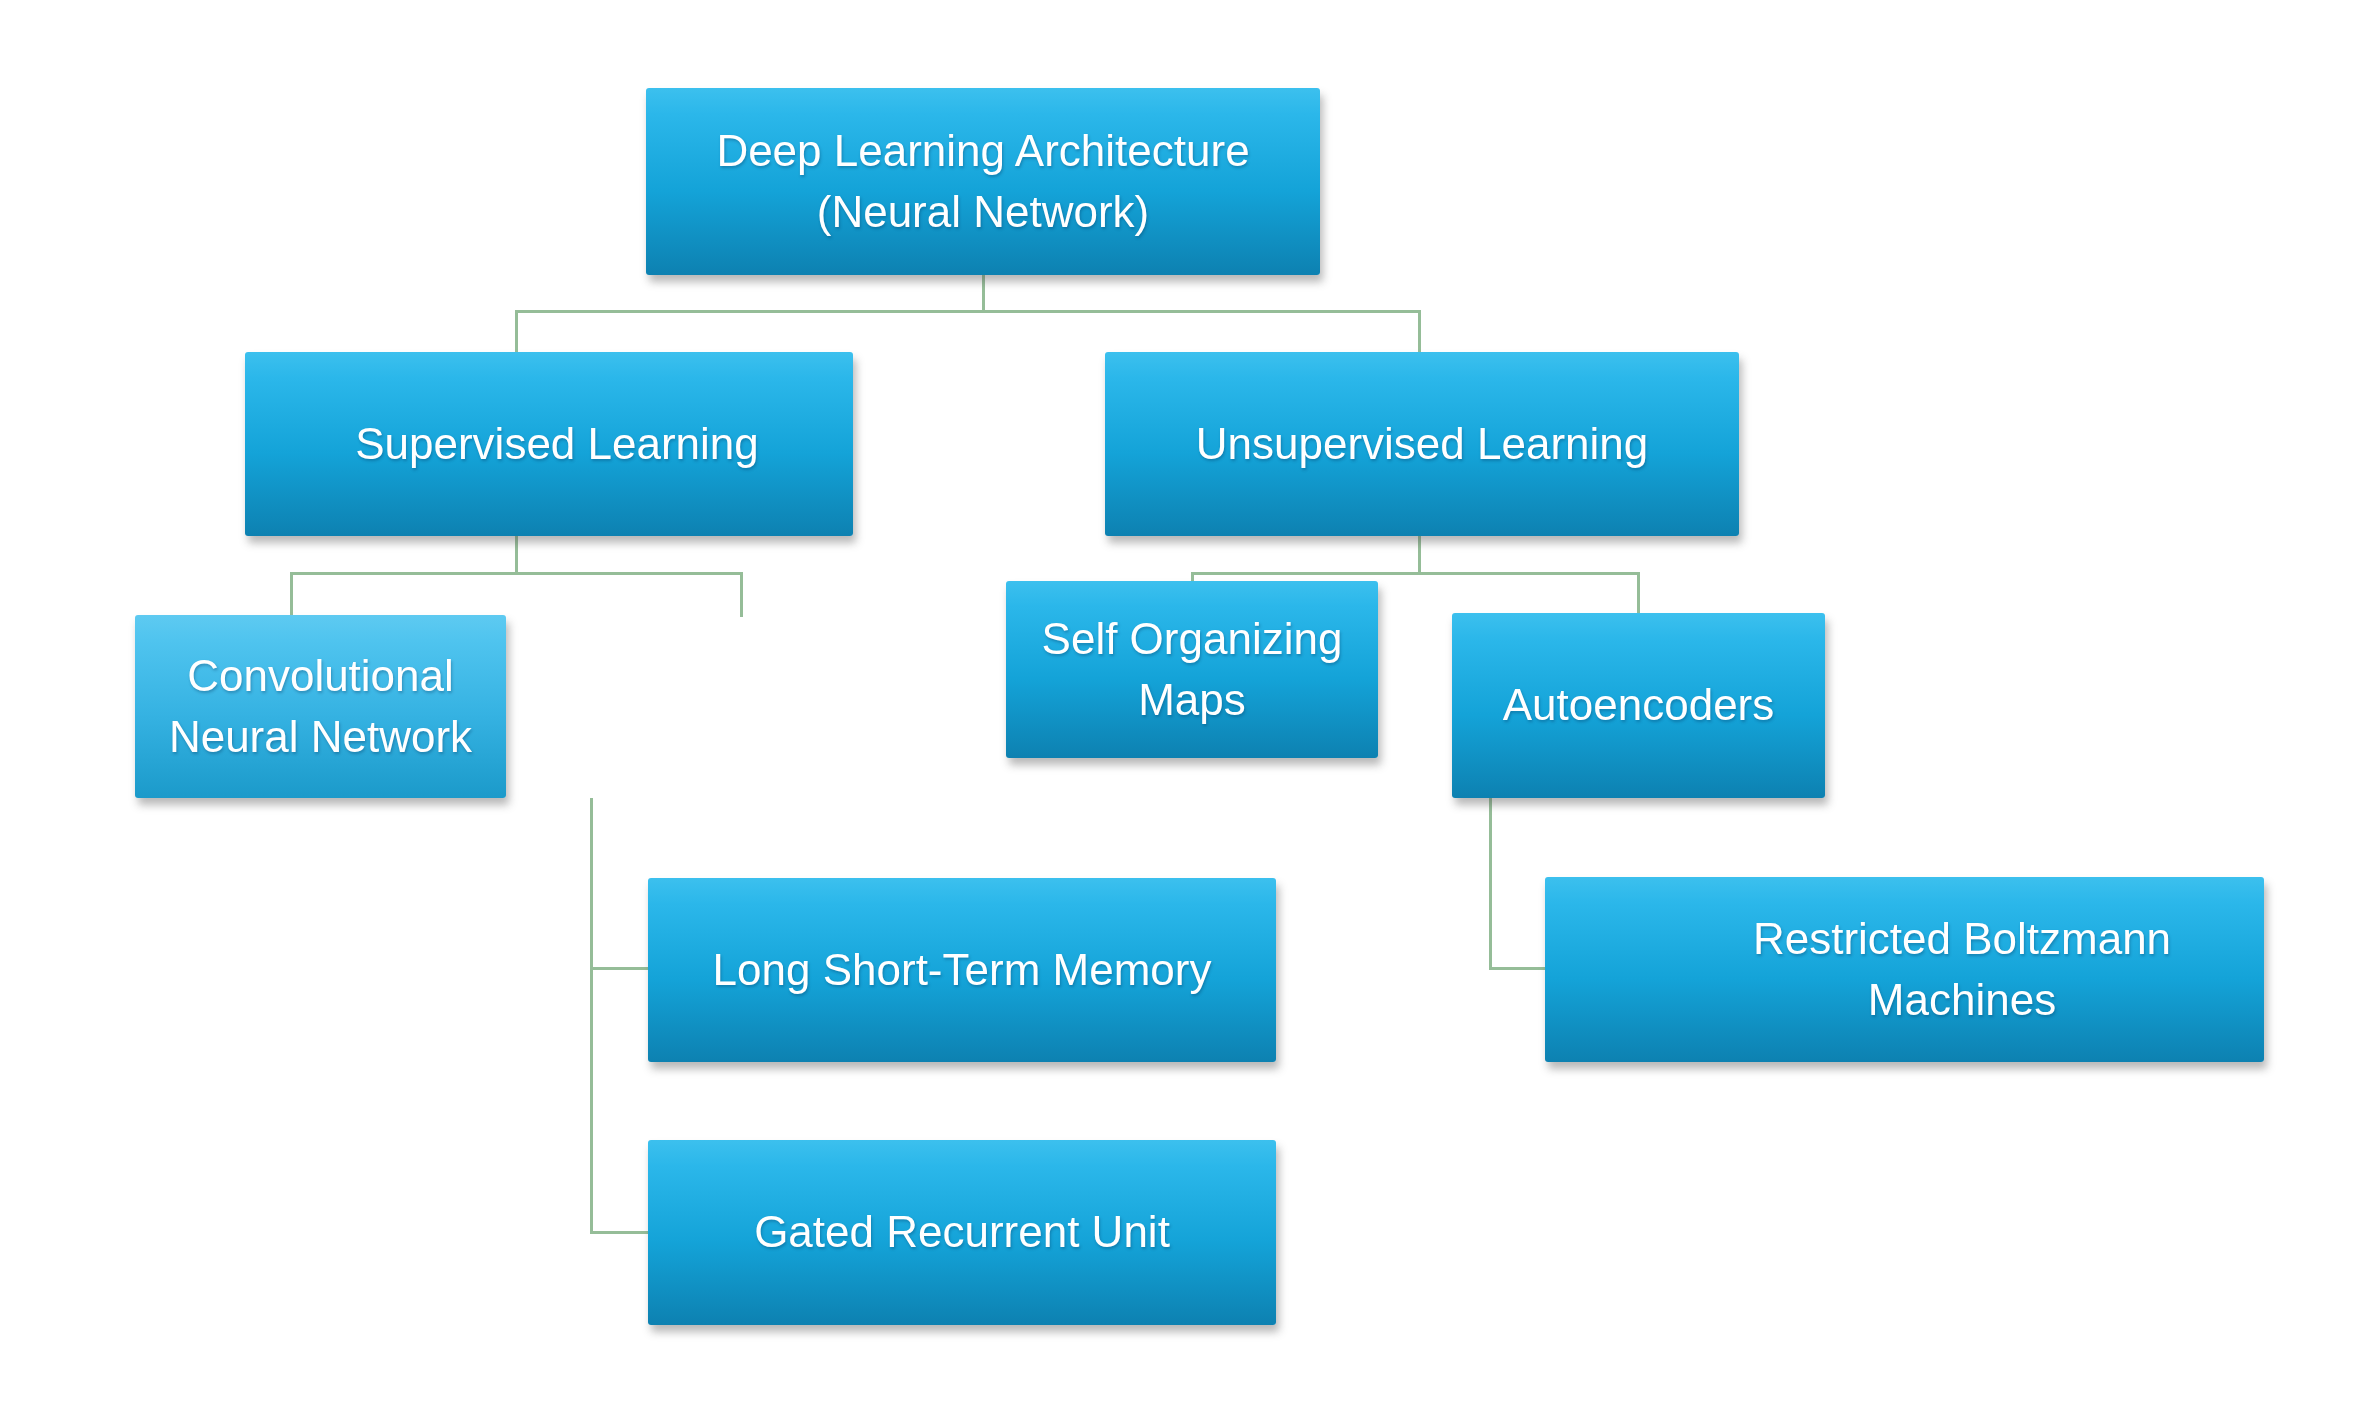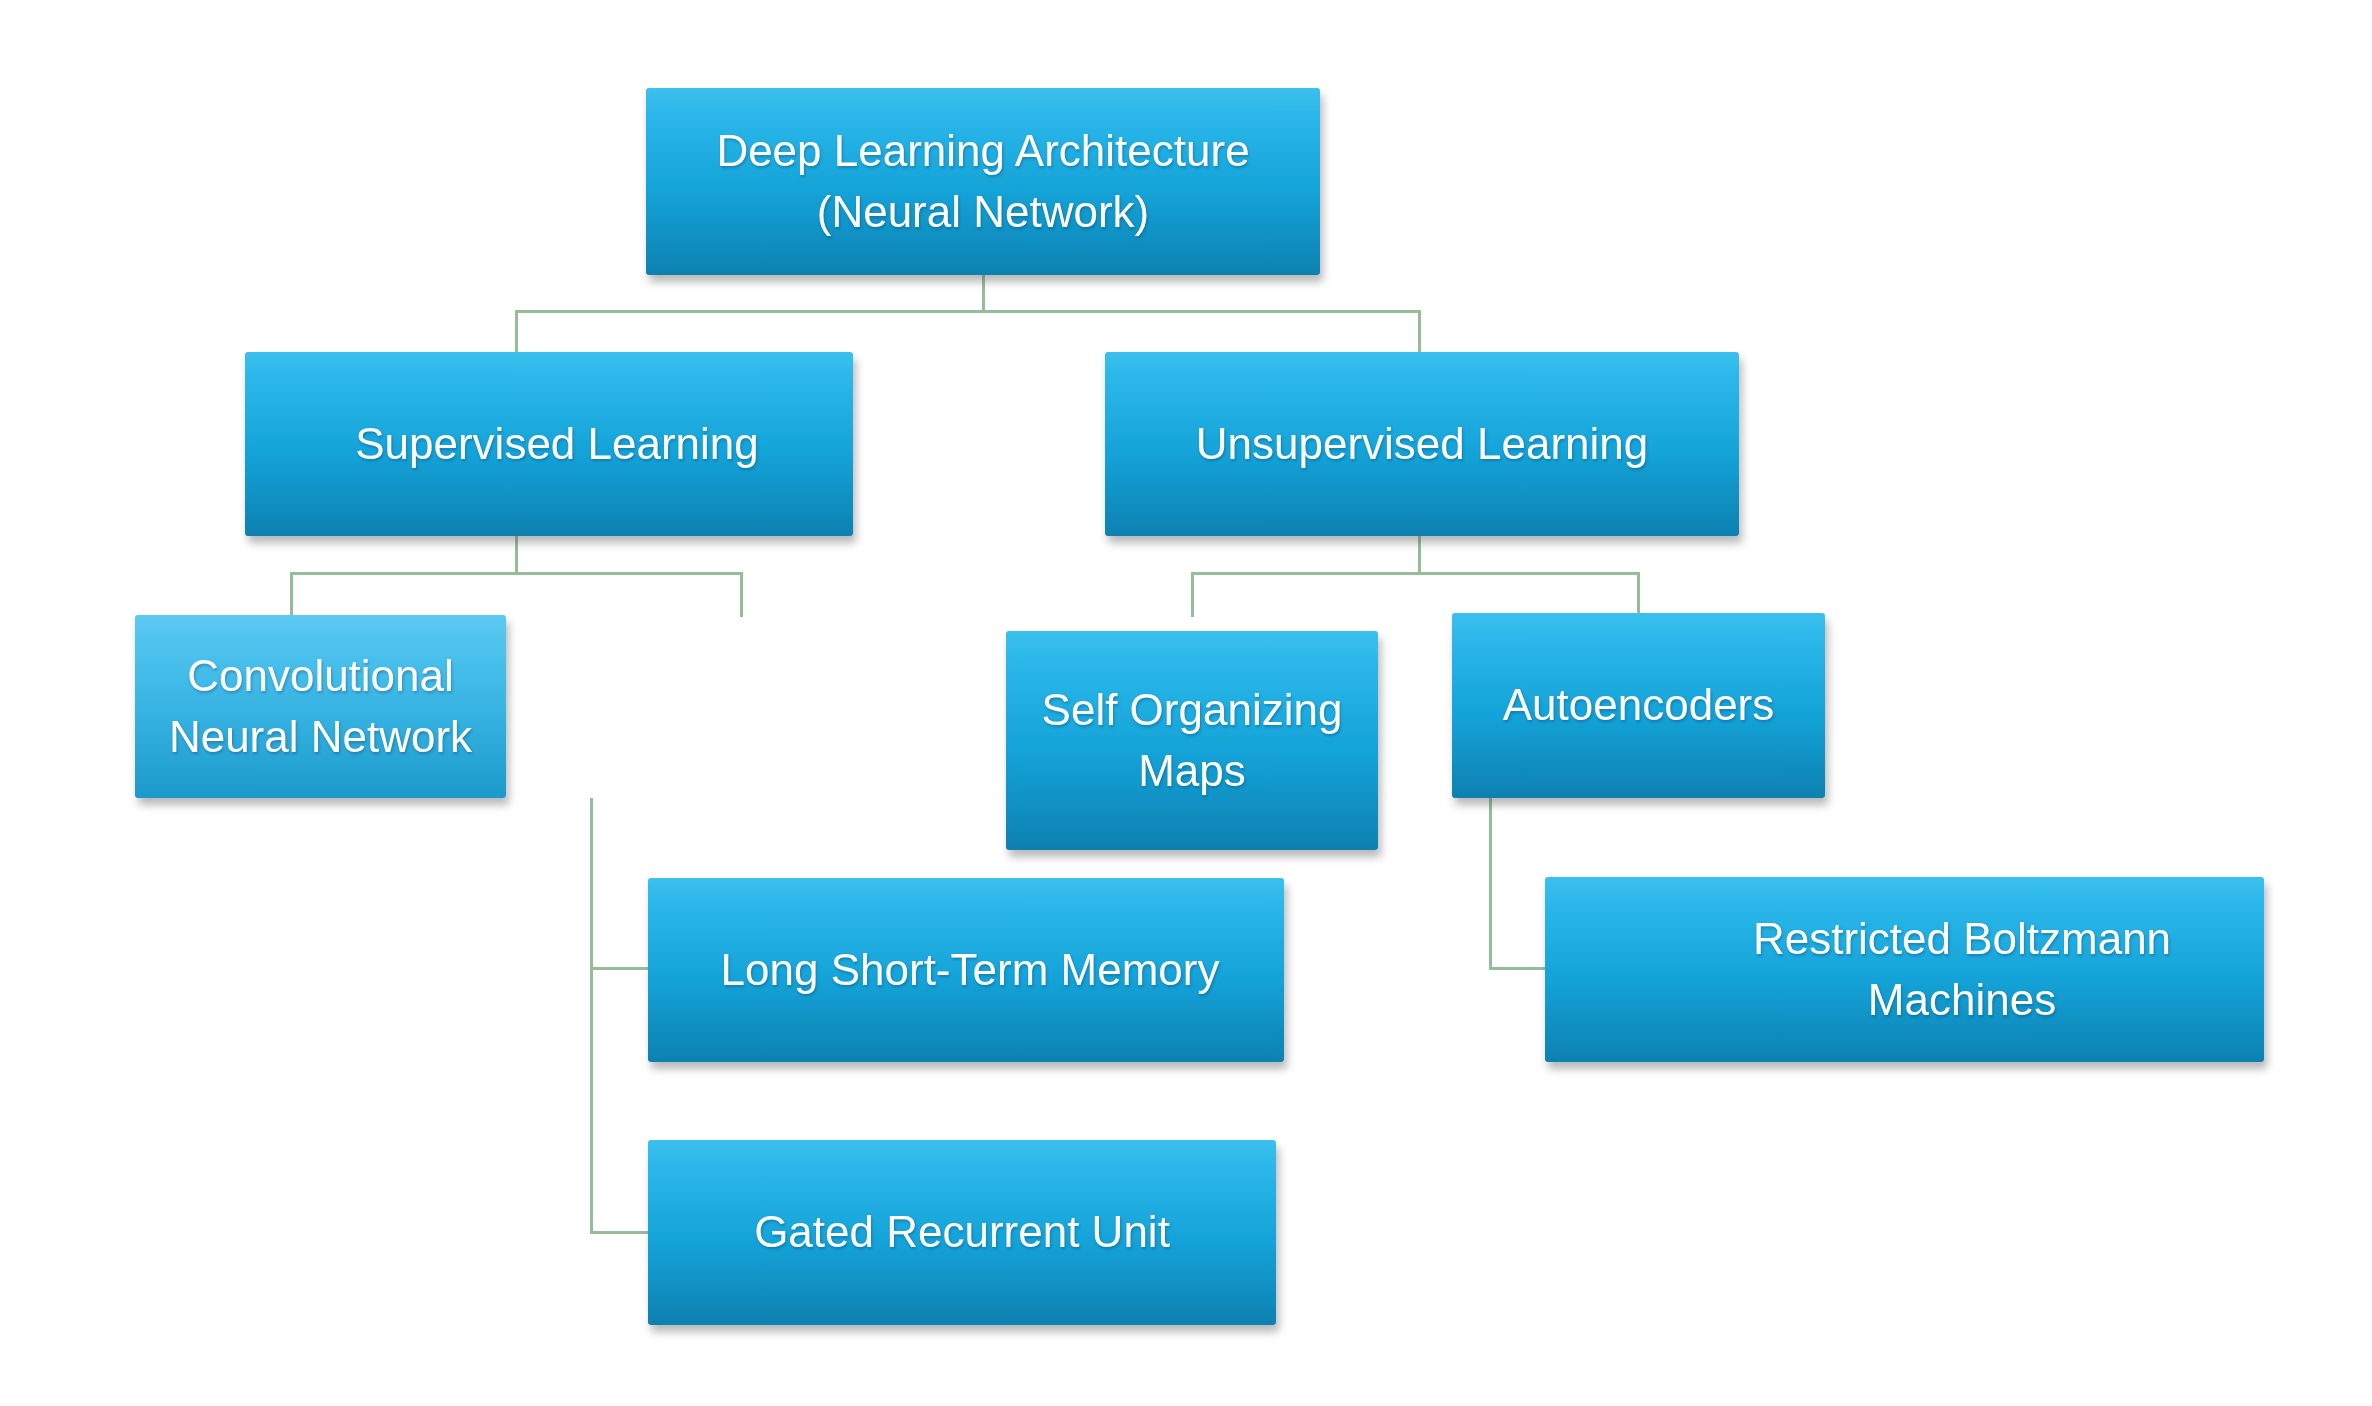--- a/index.html
+++ b/index.html
@@ -87,29 +87,29 @@
 
   <div class="node" style="left:1105px; top:352px; width:634px; height:184px;">
     <span class="label">Unsupervised Learning</span>
   </div>
 
   <div class="node light" style="left:107px; top:615px; width:371px; height:183px;margin-left:28px;">
     <span class="label">Convolutional Neural Network</span>
   </div>
 
 
-  <div class="node" style="left:1006px; top:631px; width:372px; height:219px;">
+  <div class="node" style="left:1006px; top:581px; width:372px; height:177px;">
     <span class="label">Self Organizing Maps</span>
   </div>
 
   <div class="node" style="left:1452px; top:613px; width:373px; height:185px;">
     <span class="label">Autoencoders</span>
   </div>
 
-  <div class="node" style="left:648px; top:878px; width:628px; height:184px;padding-left:8px;">
+  <div class="node" style="left:648px; top:878px; width:628px; height:184px;">
     <span class="label">Long Short-Term Memory</span>
   </div>
 
   <div class="node" style="left:648px; top:1140px; width:628px; height:185px;">
     <span class="label">Gated Recurrent Unit</span>
   </div>
 
   <div class="node" style="left:1545px; top:877px; width:719px; height:185px;justify-content:flex-end;">
     <span class="label w580">Restricted Boltzmann Machines</span>
   </div>

